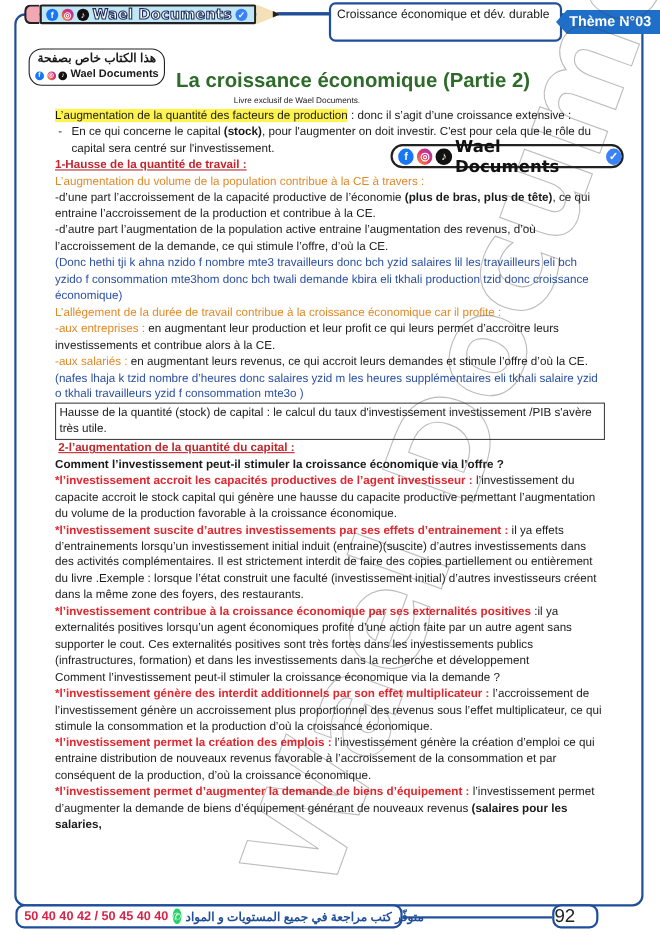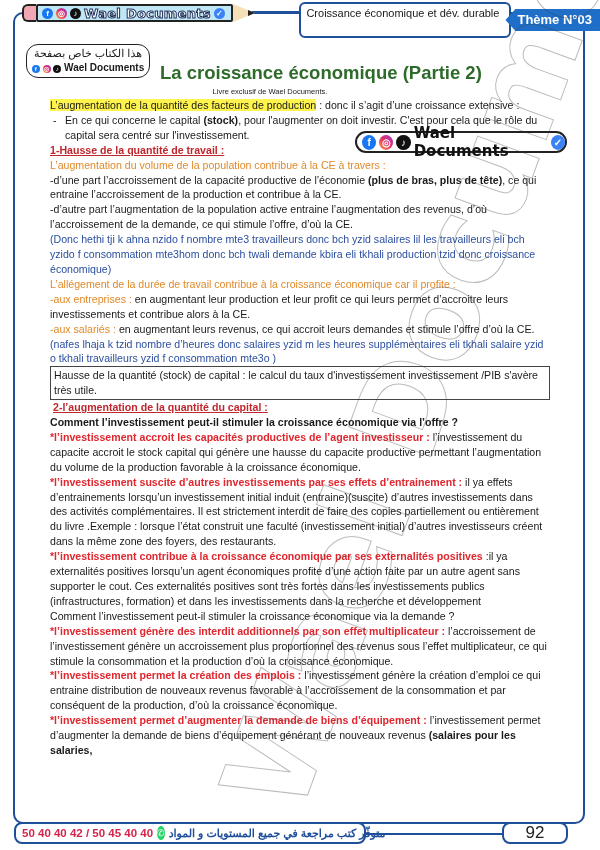--- a/index.html
+++ b/index.html
@@ -54,21 +54,21 @@
     background: #1f6fc8; color: #fff; font-weight: bold; font-size: 13px; height: 22px; line-height: 22px;
     padding: 0 8px 12px 12px; margin-left: -6px; clip-path: polygon(10px 0,100% 0,100% 100%,10px 100%,0 50%);
   }
   .line-h { position: absolute; height: 2px; background: #1f4e9a; }
 
   
   .excl-badge {
     position: absolute; left: 26px; top: 44px; width: 124px; height: 34px;
     border: 1.5px solid #222; border-radius: 12px; text-align: center; background: #fff;
   }
-  .excl-ar { font-size: 11px; font-weight: normal; direction: rtl; line-height: 15px; margin-top: 1px; }
+  .excl-ar { font-size: 11px; font-weight: bold; direction: rtl; line-height: 15px; margin-top: 1px; }
   .excl-en { font-size: 10px; font-weight: bold; line-height: 14px; }
   .excl-en .soc { width: 8px; height: 8px; font-size: 6px; line-height: 8px; }
 
   .title {
     position: absolute; left: 160px; top: 62px; font-size: 18.5px; font-weight: bold; color: #2e6b2a;
   }
   .subtitle {
     position: absolute; left: 0; width: 540px; top: 87px; text-align: center; font-size: 7.5px; color: #222;
   }
 
@@ -106,22 +106,22 @@
   
   .footer-pill {
     position: absolute; left: 14px; top: 822px; width: 352px; height: 22px; border: 2px solid #1f4e9a;
     border-radius: 8px; background: #fff; display: flex; align-items: center; padding: 0 6px; gap: 4px;
   }
   .phones { color: #d4264b; font-weight: bold; font-size: 11.5px; white-space: nowrap; }
   .wa { width: 14px; height: 14px; border-radius: 50%; background: #25d366; color: #fff; font-size: 9px;
         line-height: 14px; text-align: center; }
   .footer-ar { color: #1f4e9a; font-weight: bold; font-size: 11px; direction: rtl; white-space: nowrap; }
   .page-num {
-    position: absolute; left: 502px; top: 822px; width: 66px; height: 22px; border: 2px solid #1f4e9a;
-    border-radius: 8px; background: #fff; text-align: center; font-size: 17px; line-height: 18px; color: #222;
+    position: absolute; left: 502px; top: 822px; width: 42px; height: 22px; border: 2px solid #1f4e9a;
+    border-radius: 8px; background: #fff; font-size: 17px; line-height: 18px; color: #222;
   }
 </style>
 </head>
 <body>
 
 <div class="frame"></div>
 <div class="line-h" style="left:252px;top:11px;width:50px;"></div>
 
 <div class="pencil">
   <div class="pencil-eraser"></div>

